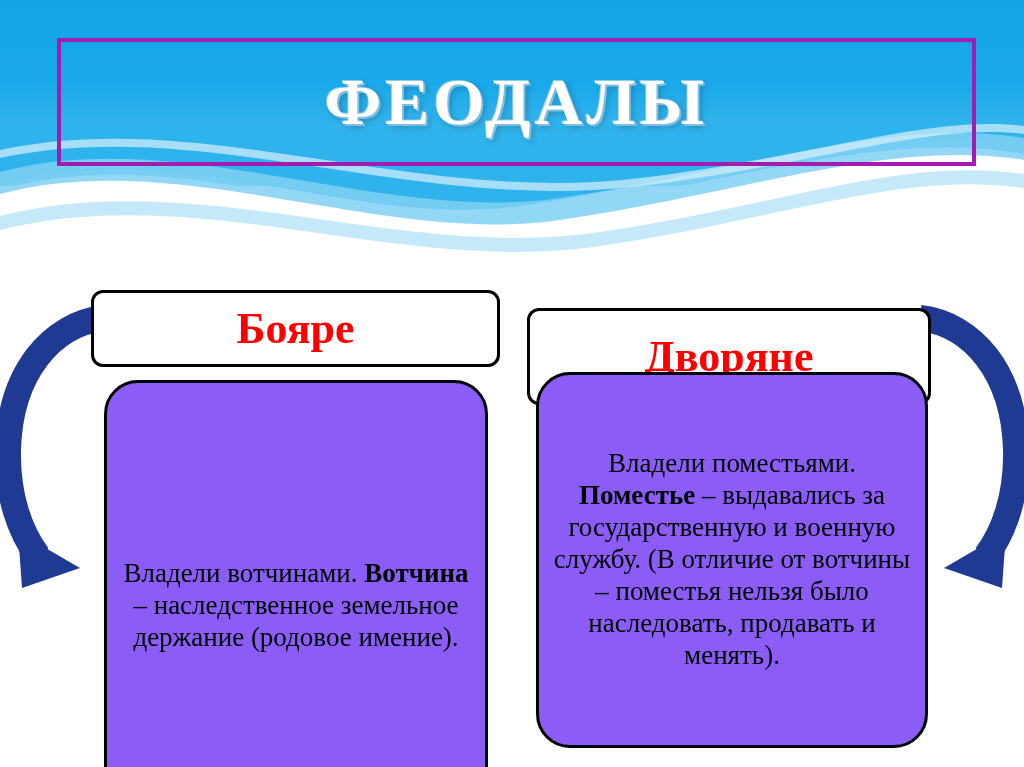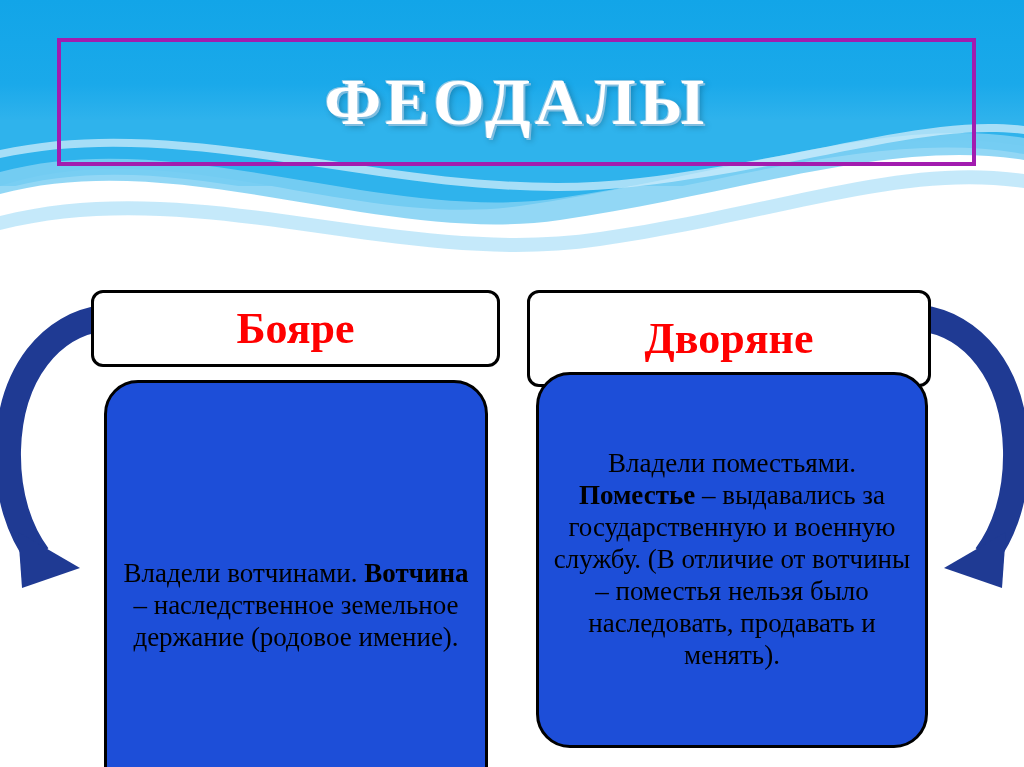--- a/index.html
+++ b/index.html
@@ -80,40 +80,40 @@
     font-weight: bold;
     font-size: 44px;
     color: #ff0000;
     white-space: nowrap;
   }
   .body-box {
     position: absolute;
     box-sizing: border-box;
     border: 3px solid #000000;
     border-radius: 34px;
-    background: #1d4ed8;
+    background: #8b5cf6;
     display: flex;
     align-items: center;
     justify-content: center;
     text-align: center;
     padding: 6px 10px;
   }
   .body-text {
     font-family: "Liberation Serif", serif;
     font-size: 27px;
     line-height: 1.18;
     color: #000000;
   }
   .body-text b {
     font-weight: bold;
   }
 
   #boyars-head  { left: 91px;  top: 290px; width: 409px; height: 77px; }
   #boyars-body  { left: 104px; top: 380px; width: 384px; height: 452px; }
-  #nobles-head  { left: 527px; top: 290px; width: 404px; height: 97px; }
+  #nobles-head  { left: 527px; top: 308px; width: 404px; height: 97px; }
   #nobles-body  { left: 536px; top: 372px; width: 392px; height: 376px; }
 
   
   .arrow-svg {
     position: absolute;
   }
   #arrow-left  { left: 0px;   top: 300px; width: 120px; height: 300px; }
   #arrow-right { left: 900px; top: 300px; width: 124px; height: 300px; }
 </style>
 </head>

